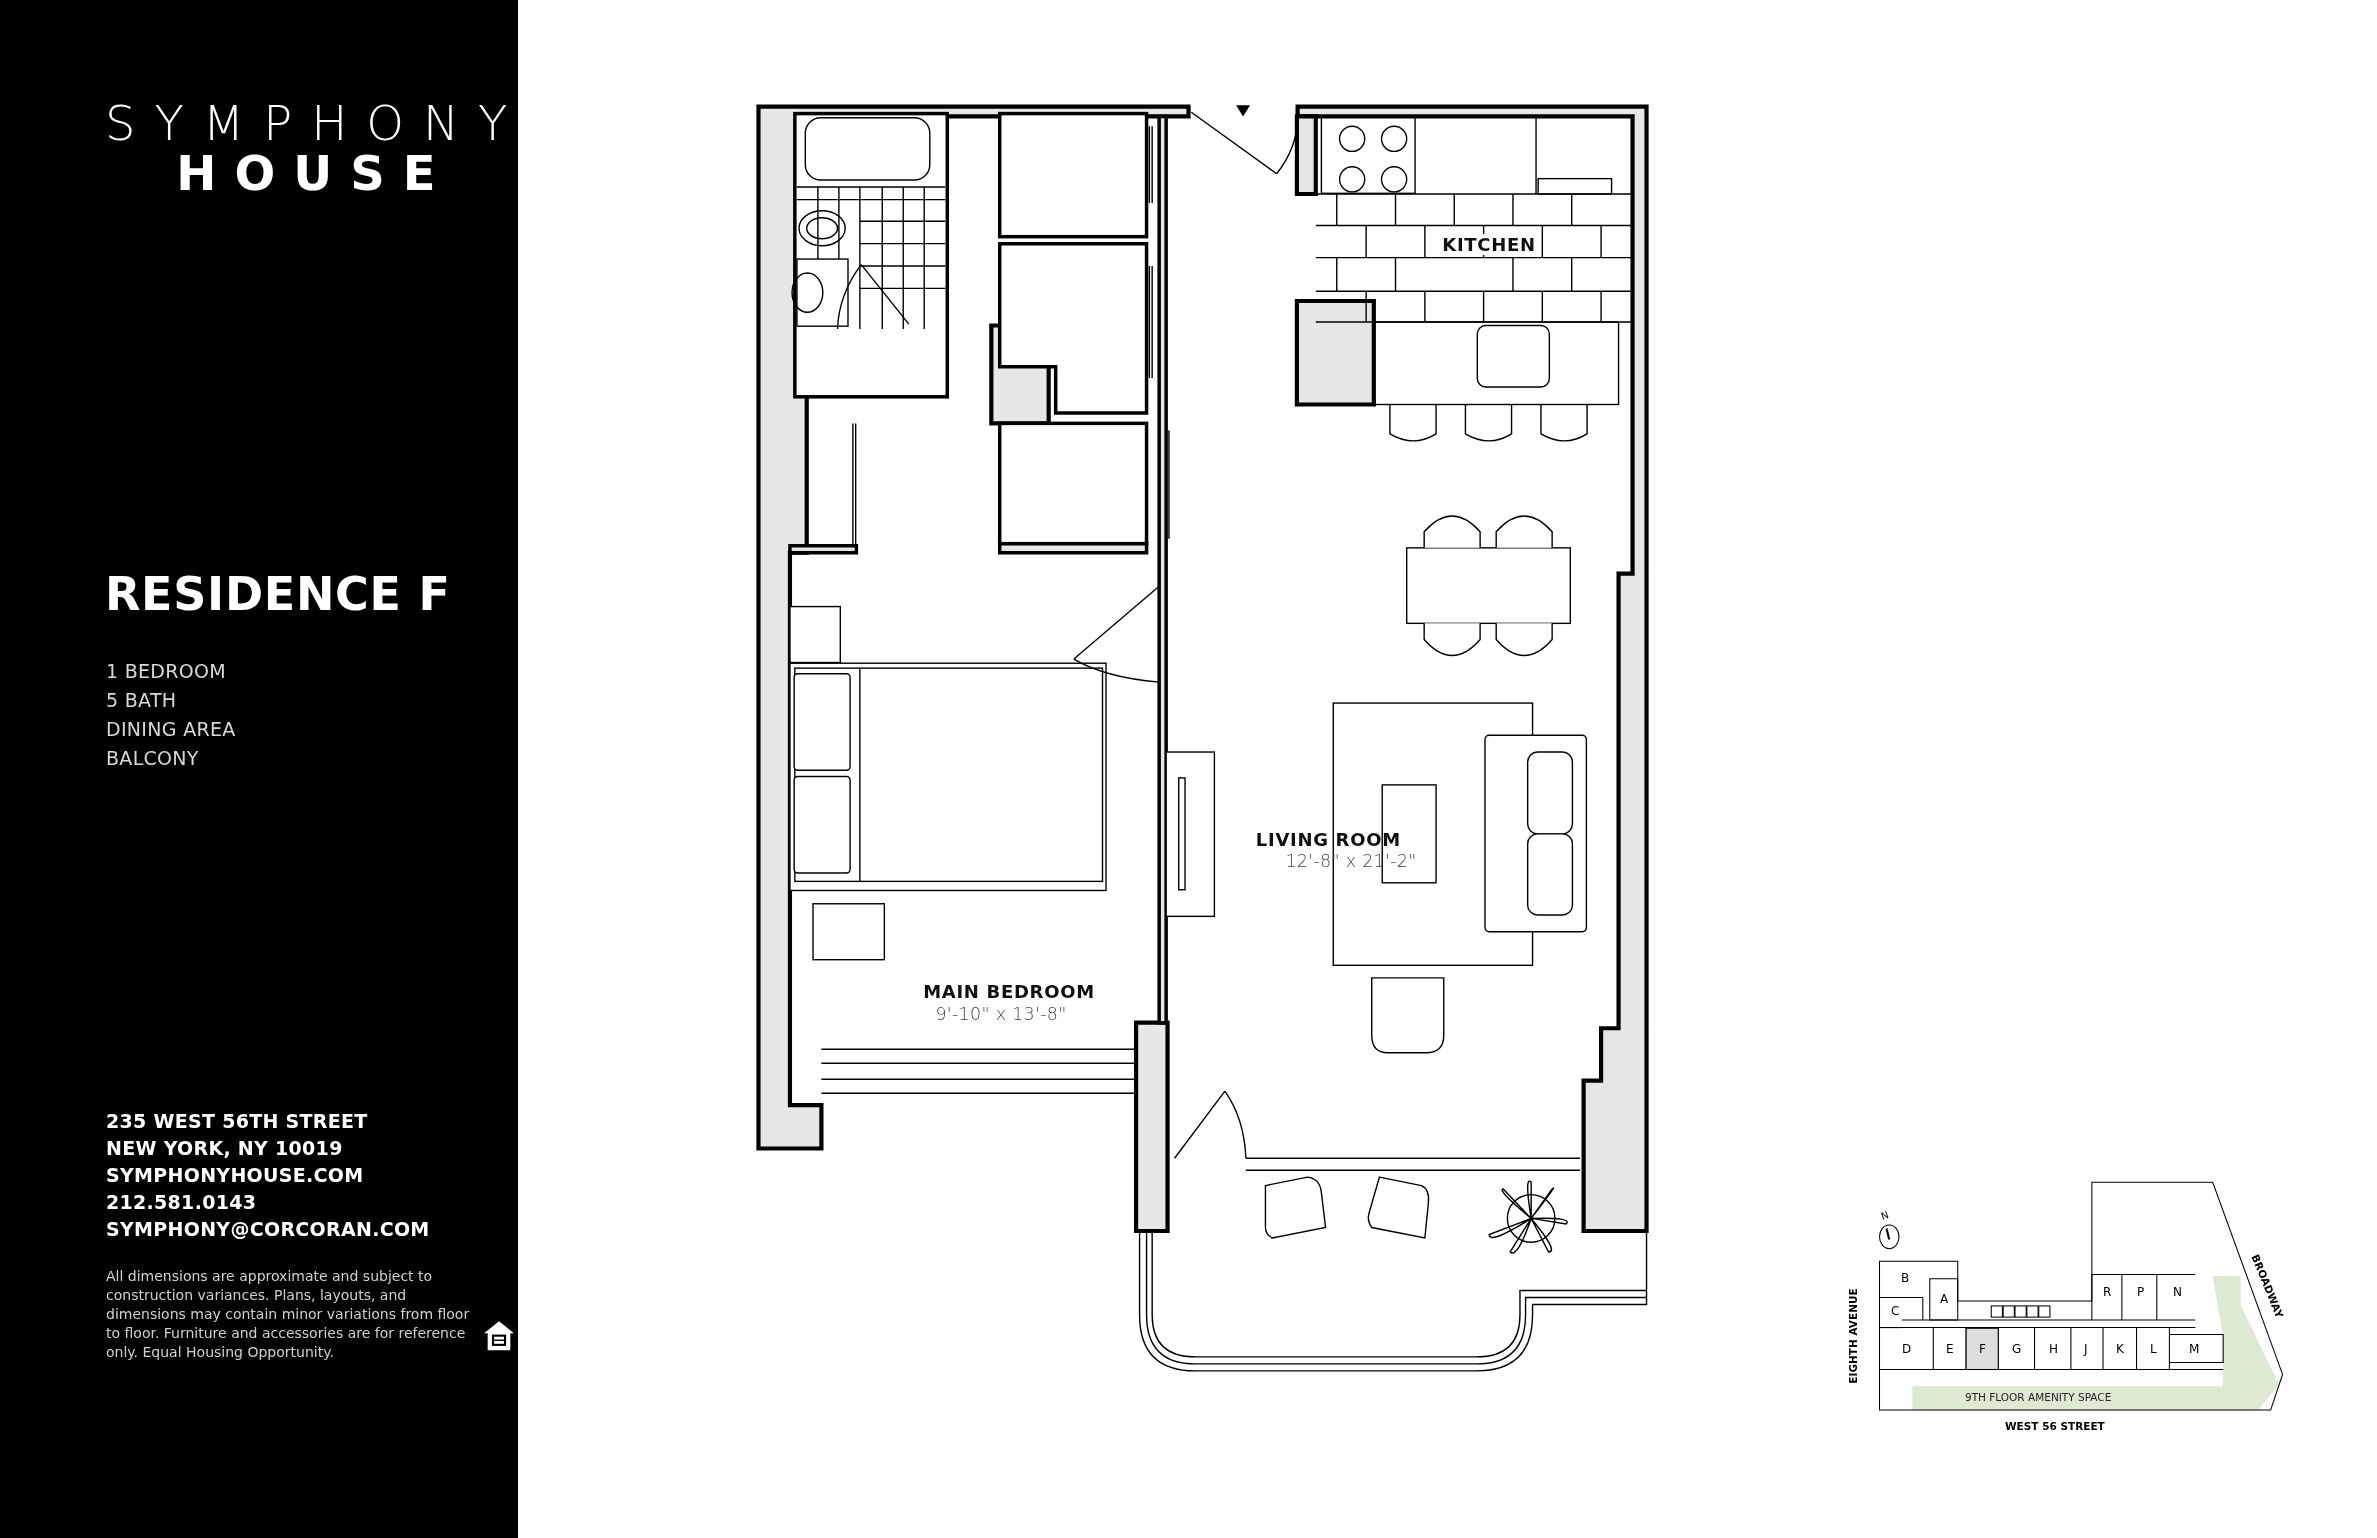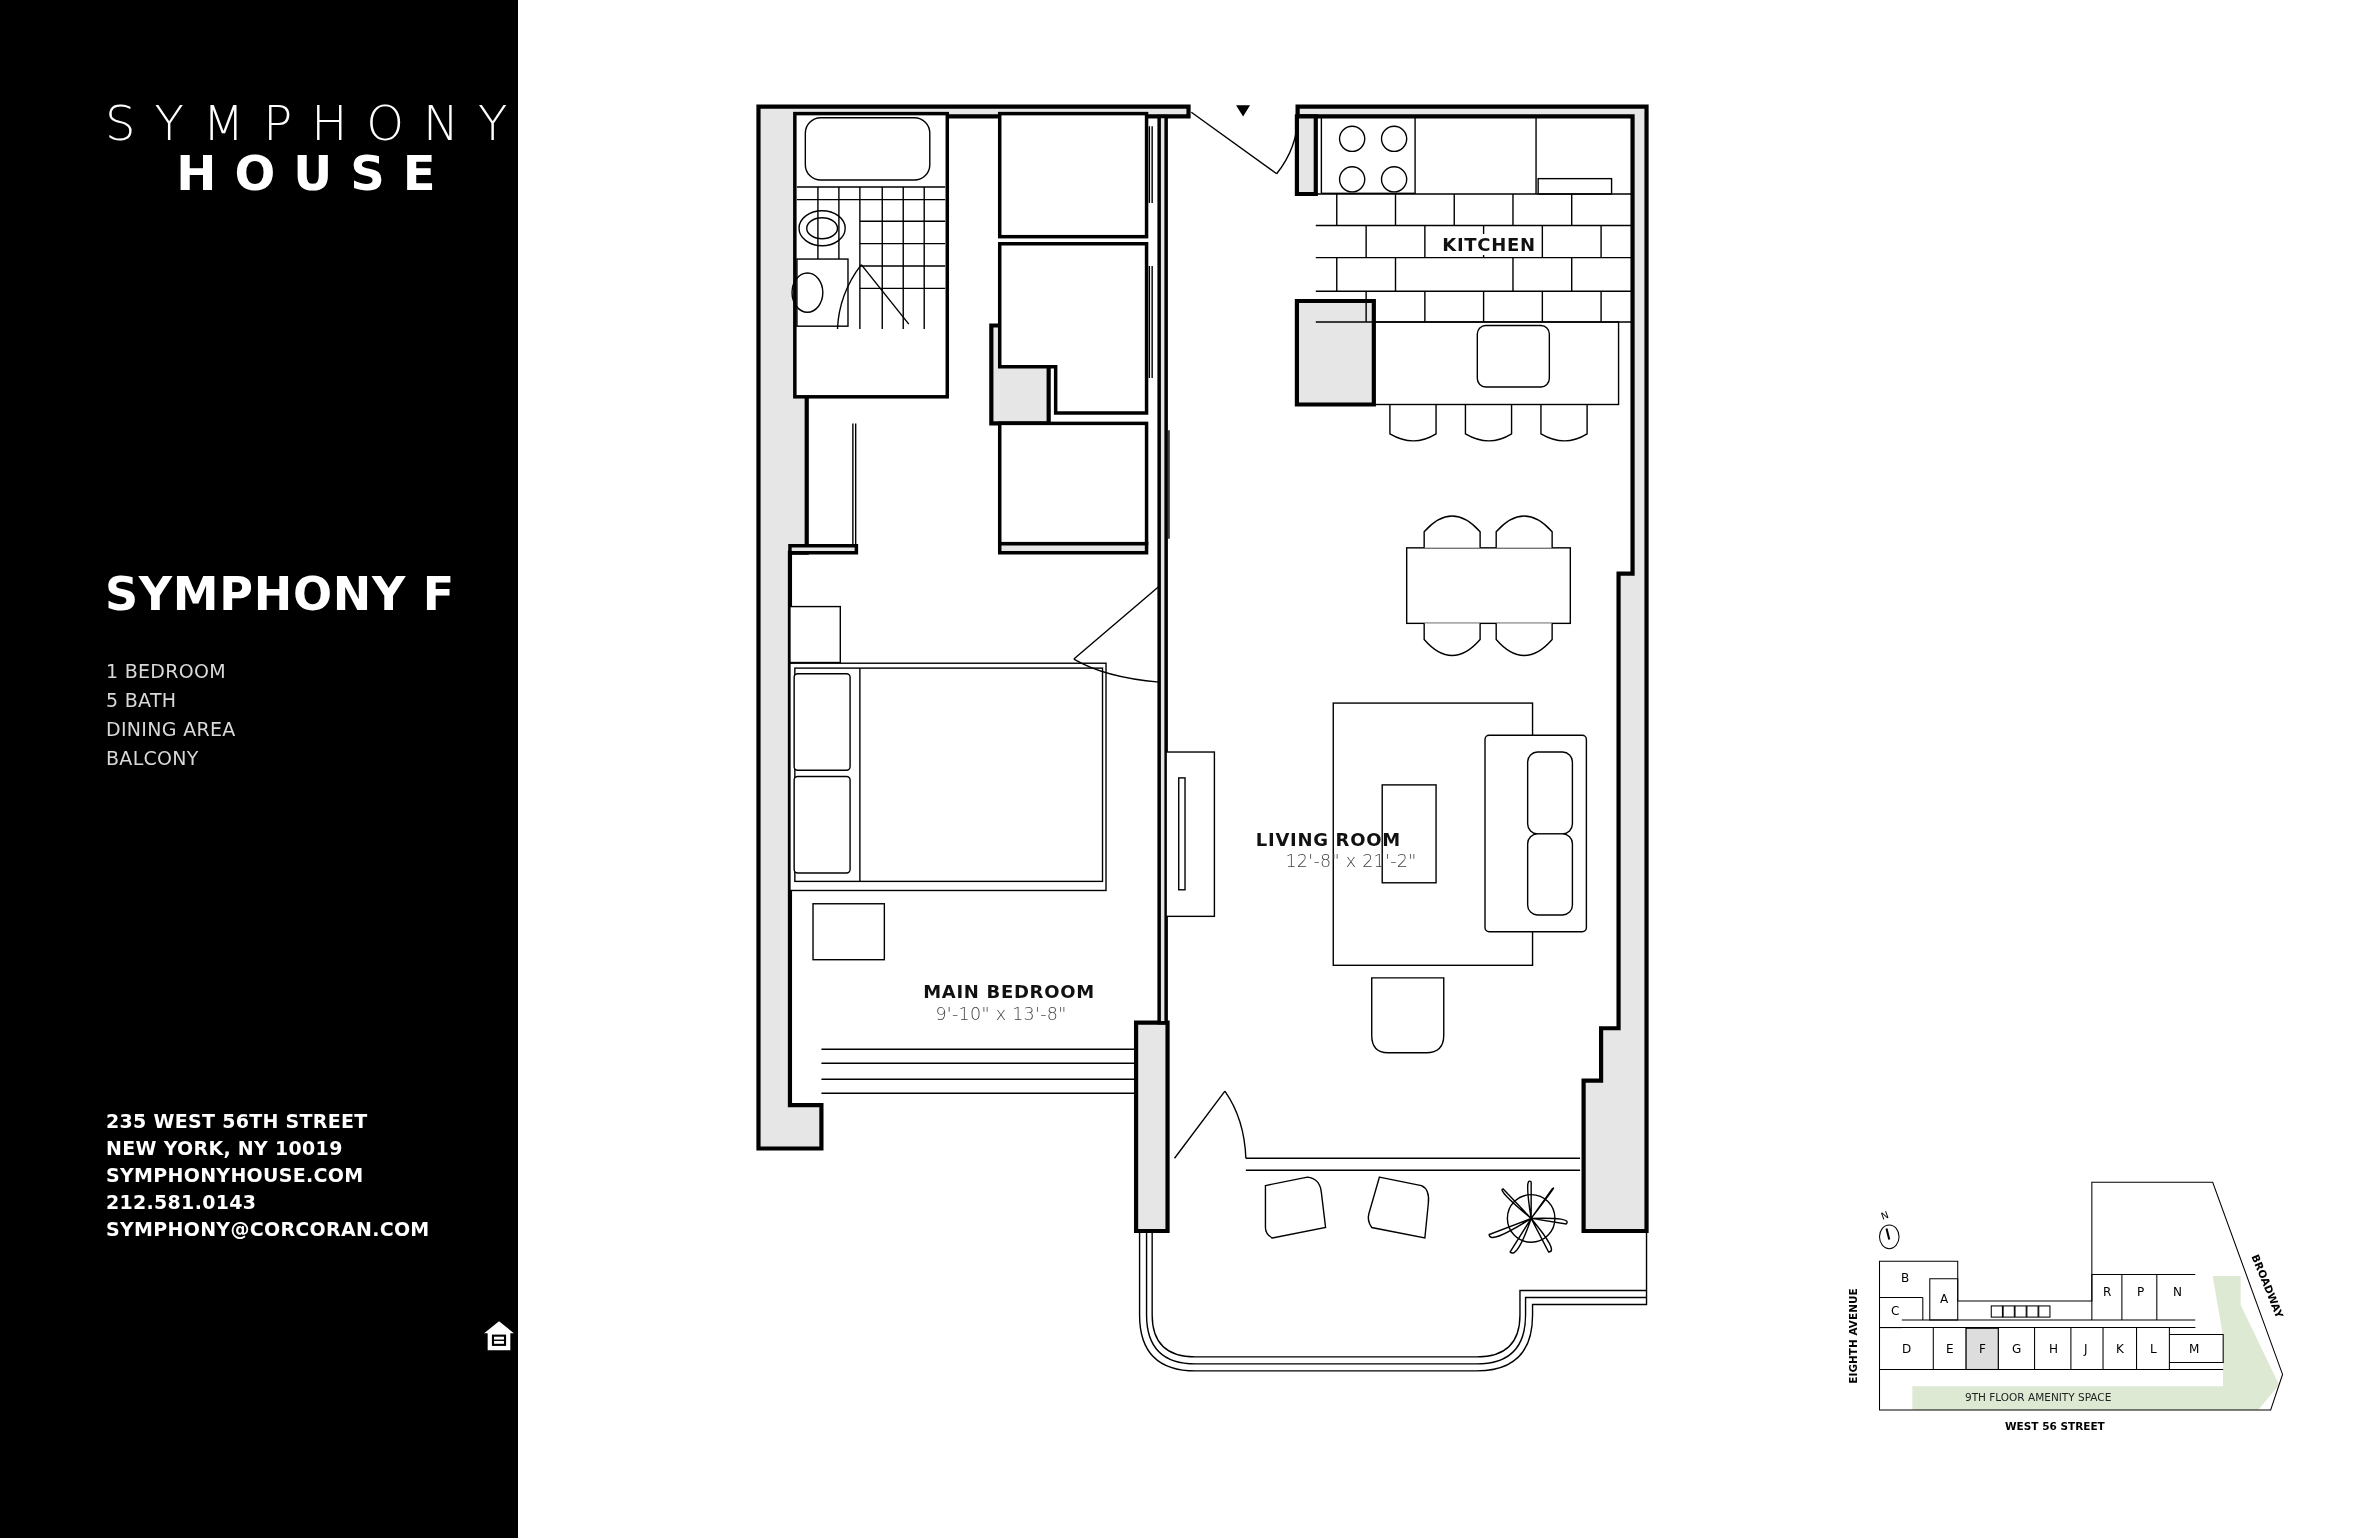--- a/index.html
+++ b/index.html
@@ -28,36 +28,37 @@
   .keyplan{position:absolute;left:1832px;top:1175px;width:475px;height:294px;}
   .kp-text{font-family:"DejaVu Sans",sans-serif;}
 </style>
 </head>
 <body>
 
 <div class="sidebar">
   <div class="brand-top">SYMPHONY</div>
   <div class="brand-bottom">HOUSE</div>
 
-  <div class="res-title">SYMPHONY F</div>
+  <div class="res-title">RESIDENCE F</div>
   <ul class="features">
     <li>1 BEDROOM</li>
     <li>5 BATH</li>
     <li>DINING AREA</li>
     <li>BALCONY</li>
   </ul>
 
   <div class="contact">
     <div>235 WEST 56TH STREET</div>
     <div>NEW YORK, NY 10019</div>
     <div>SYMPHONYHOUSE.COM</div>
     <div>212.581.0143</div>
     <div>SYMPHONY@CORCORAN.COM</div>
   </div>
 
+  <div class="disclaimer">All dimensions are approximate and subject to construction variances. Plans, layouts, and dimensions may contain minor variations from floor to floor. Furniture and accessories are for reference only. Equal Housing Opportunity.</div>
 
   <svg class="eho-icon" viewBox="0 0 48 48">
     <path d="M24 3 L45 20 L40 20 L40 44 L8 44 L8 20 L3 20 Z" fill="#fff"></path>
     <rect x="14" y="22" width="20" height="16" fill="#000"></rect>
     <rect x="17" y="25" width="14" height="4" fill="#fff"></rect>
     <rect x="17" y="31" width="14" height="4" fill="#fff"></rect>
   </svg>
 
 </div>
 

